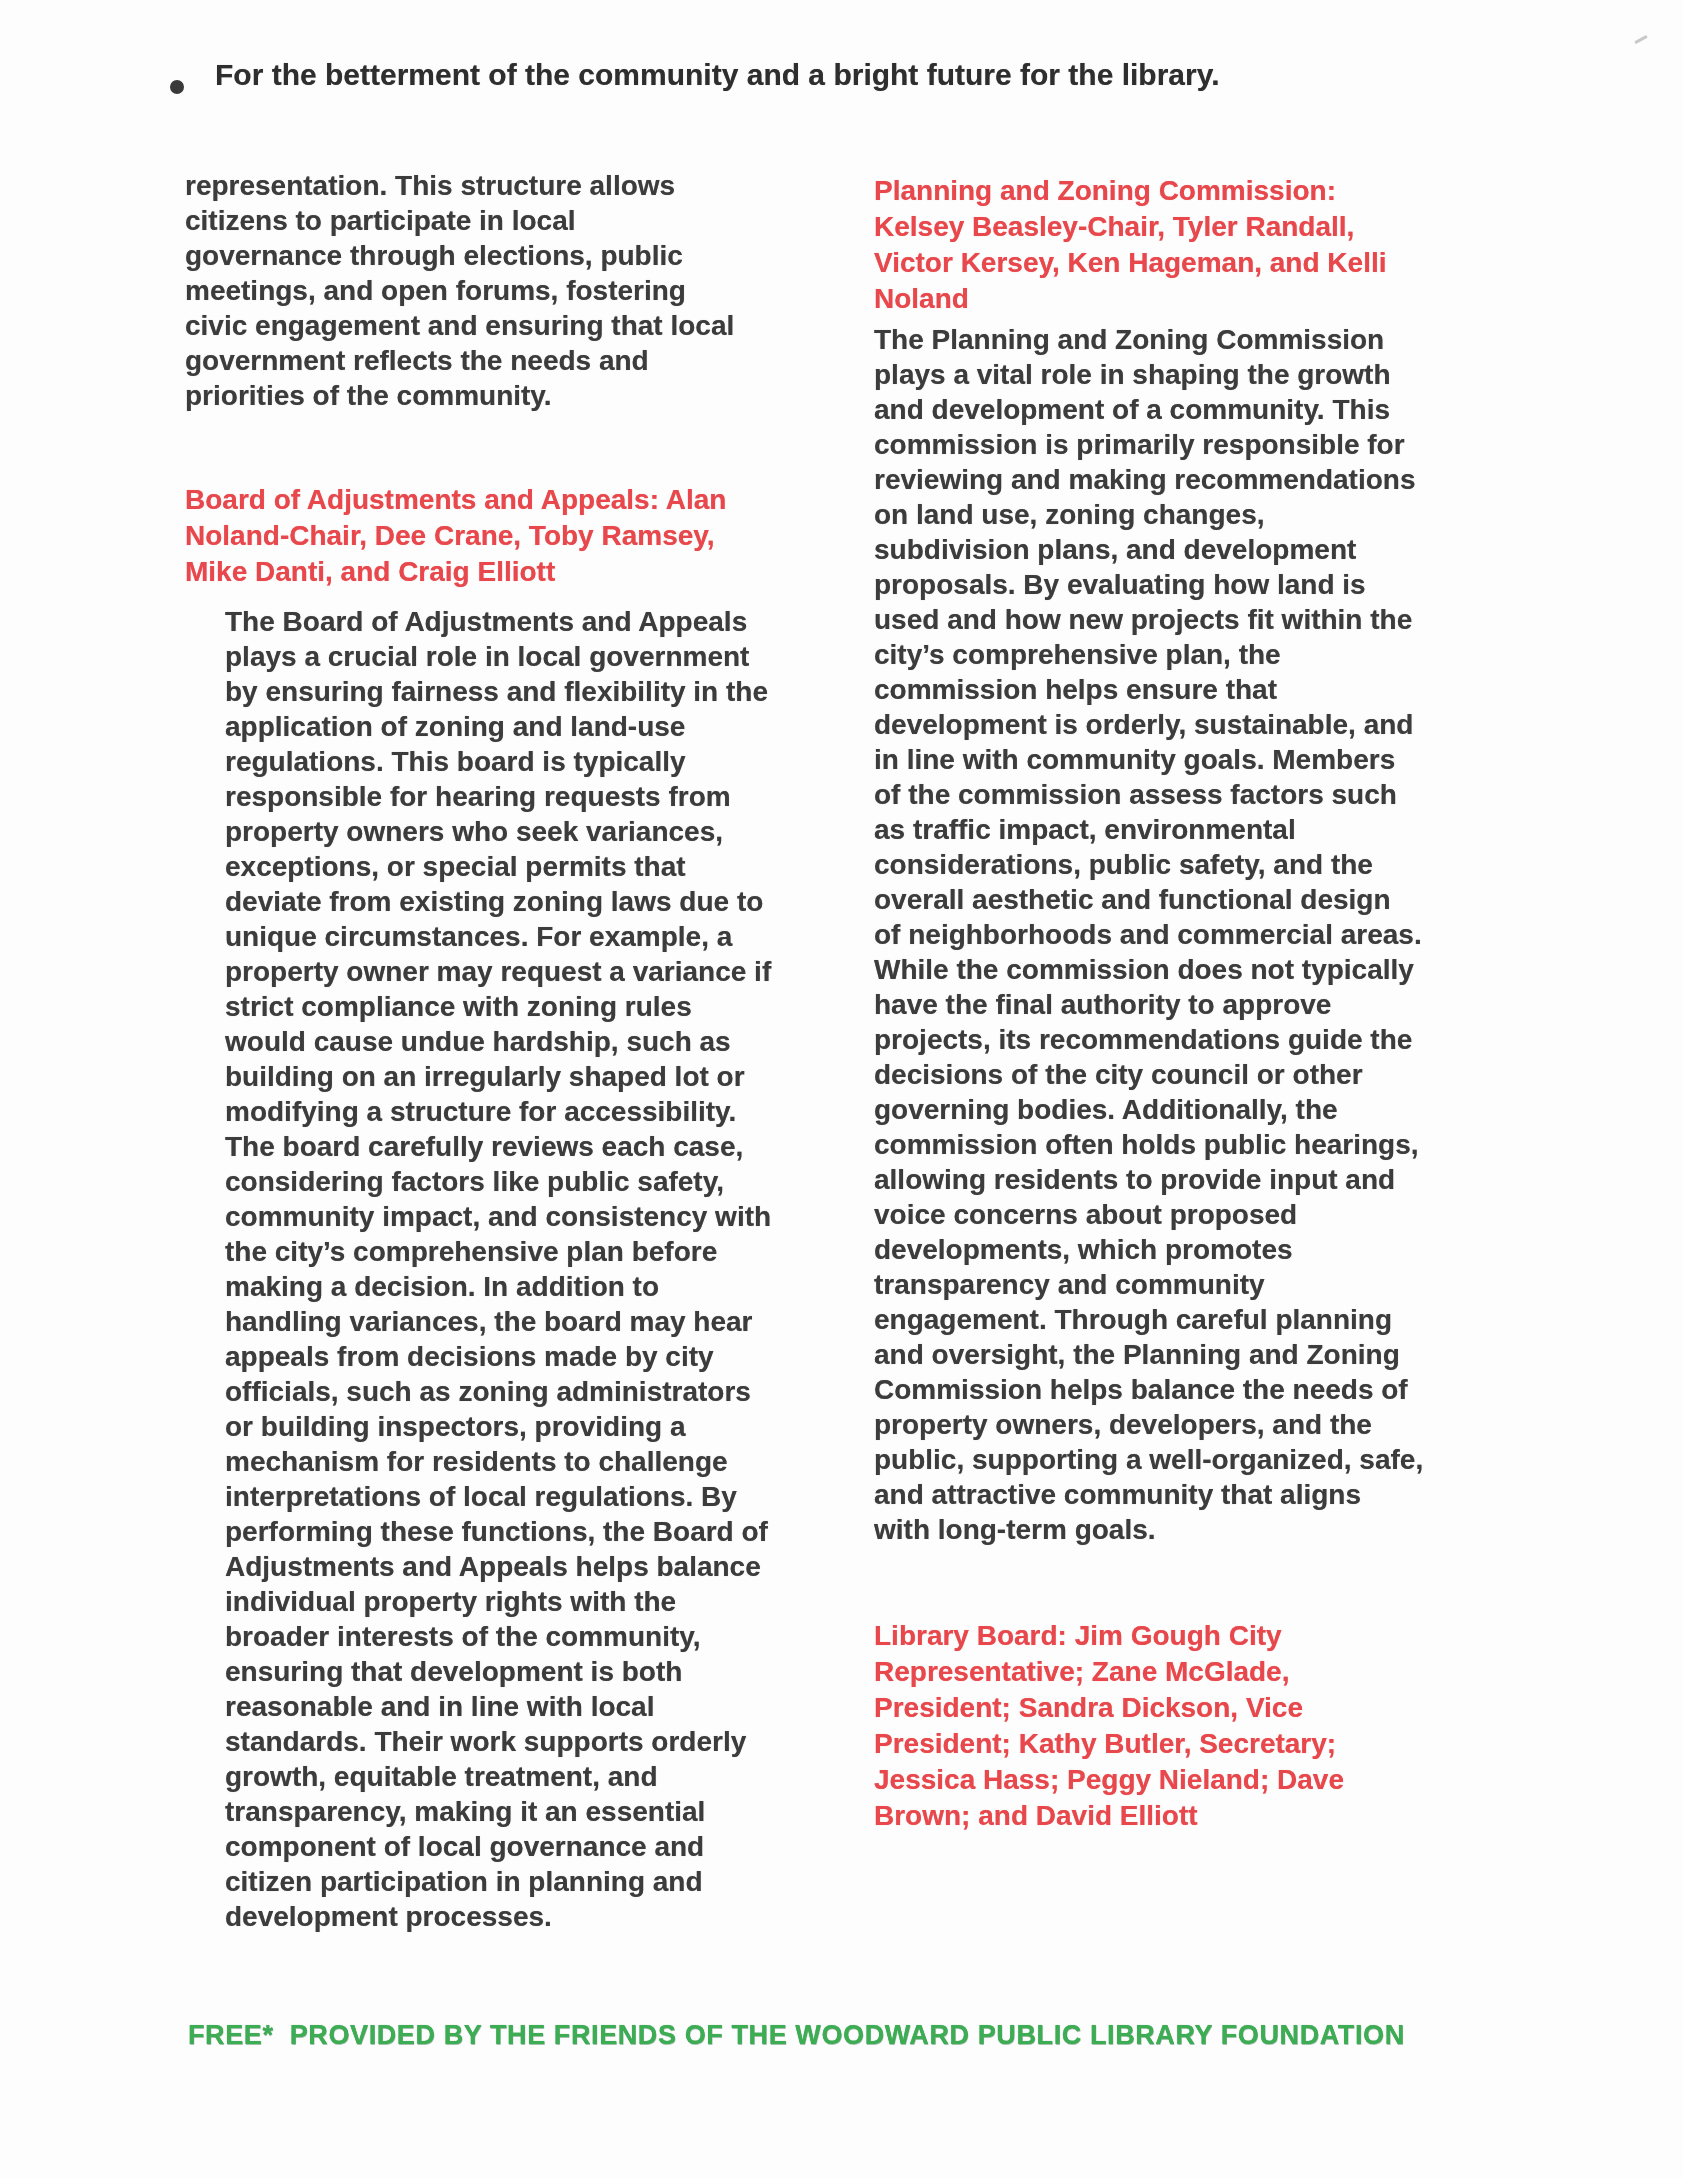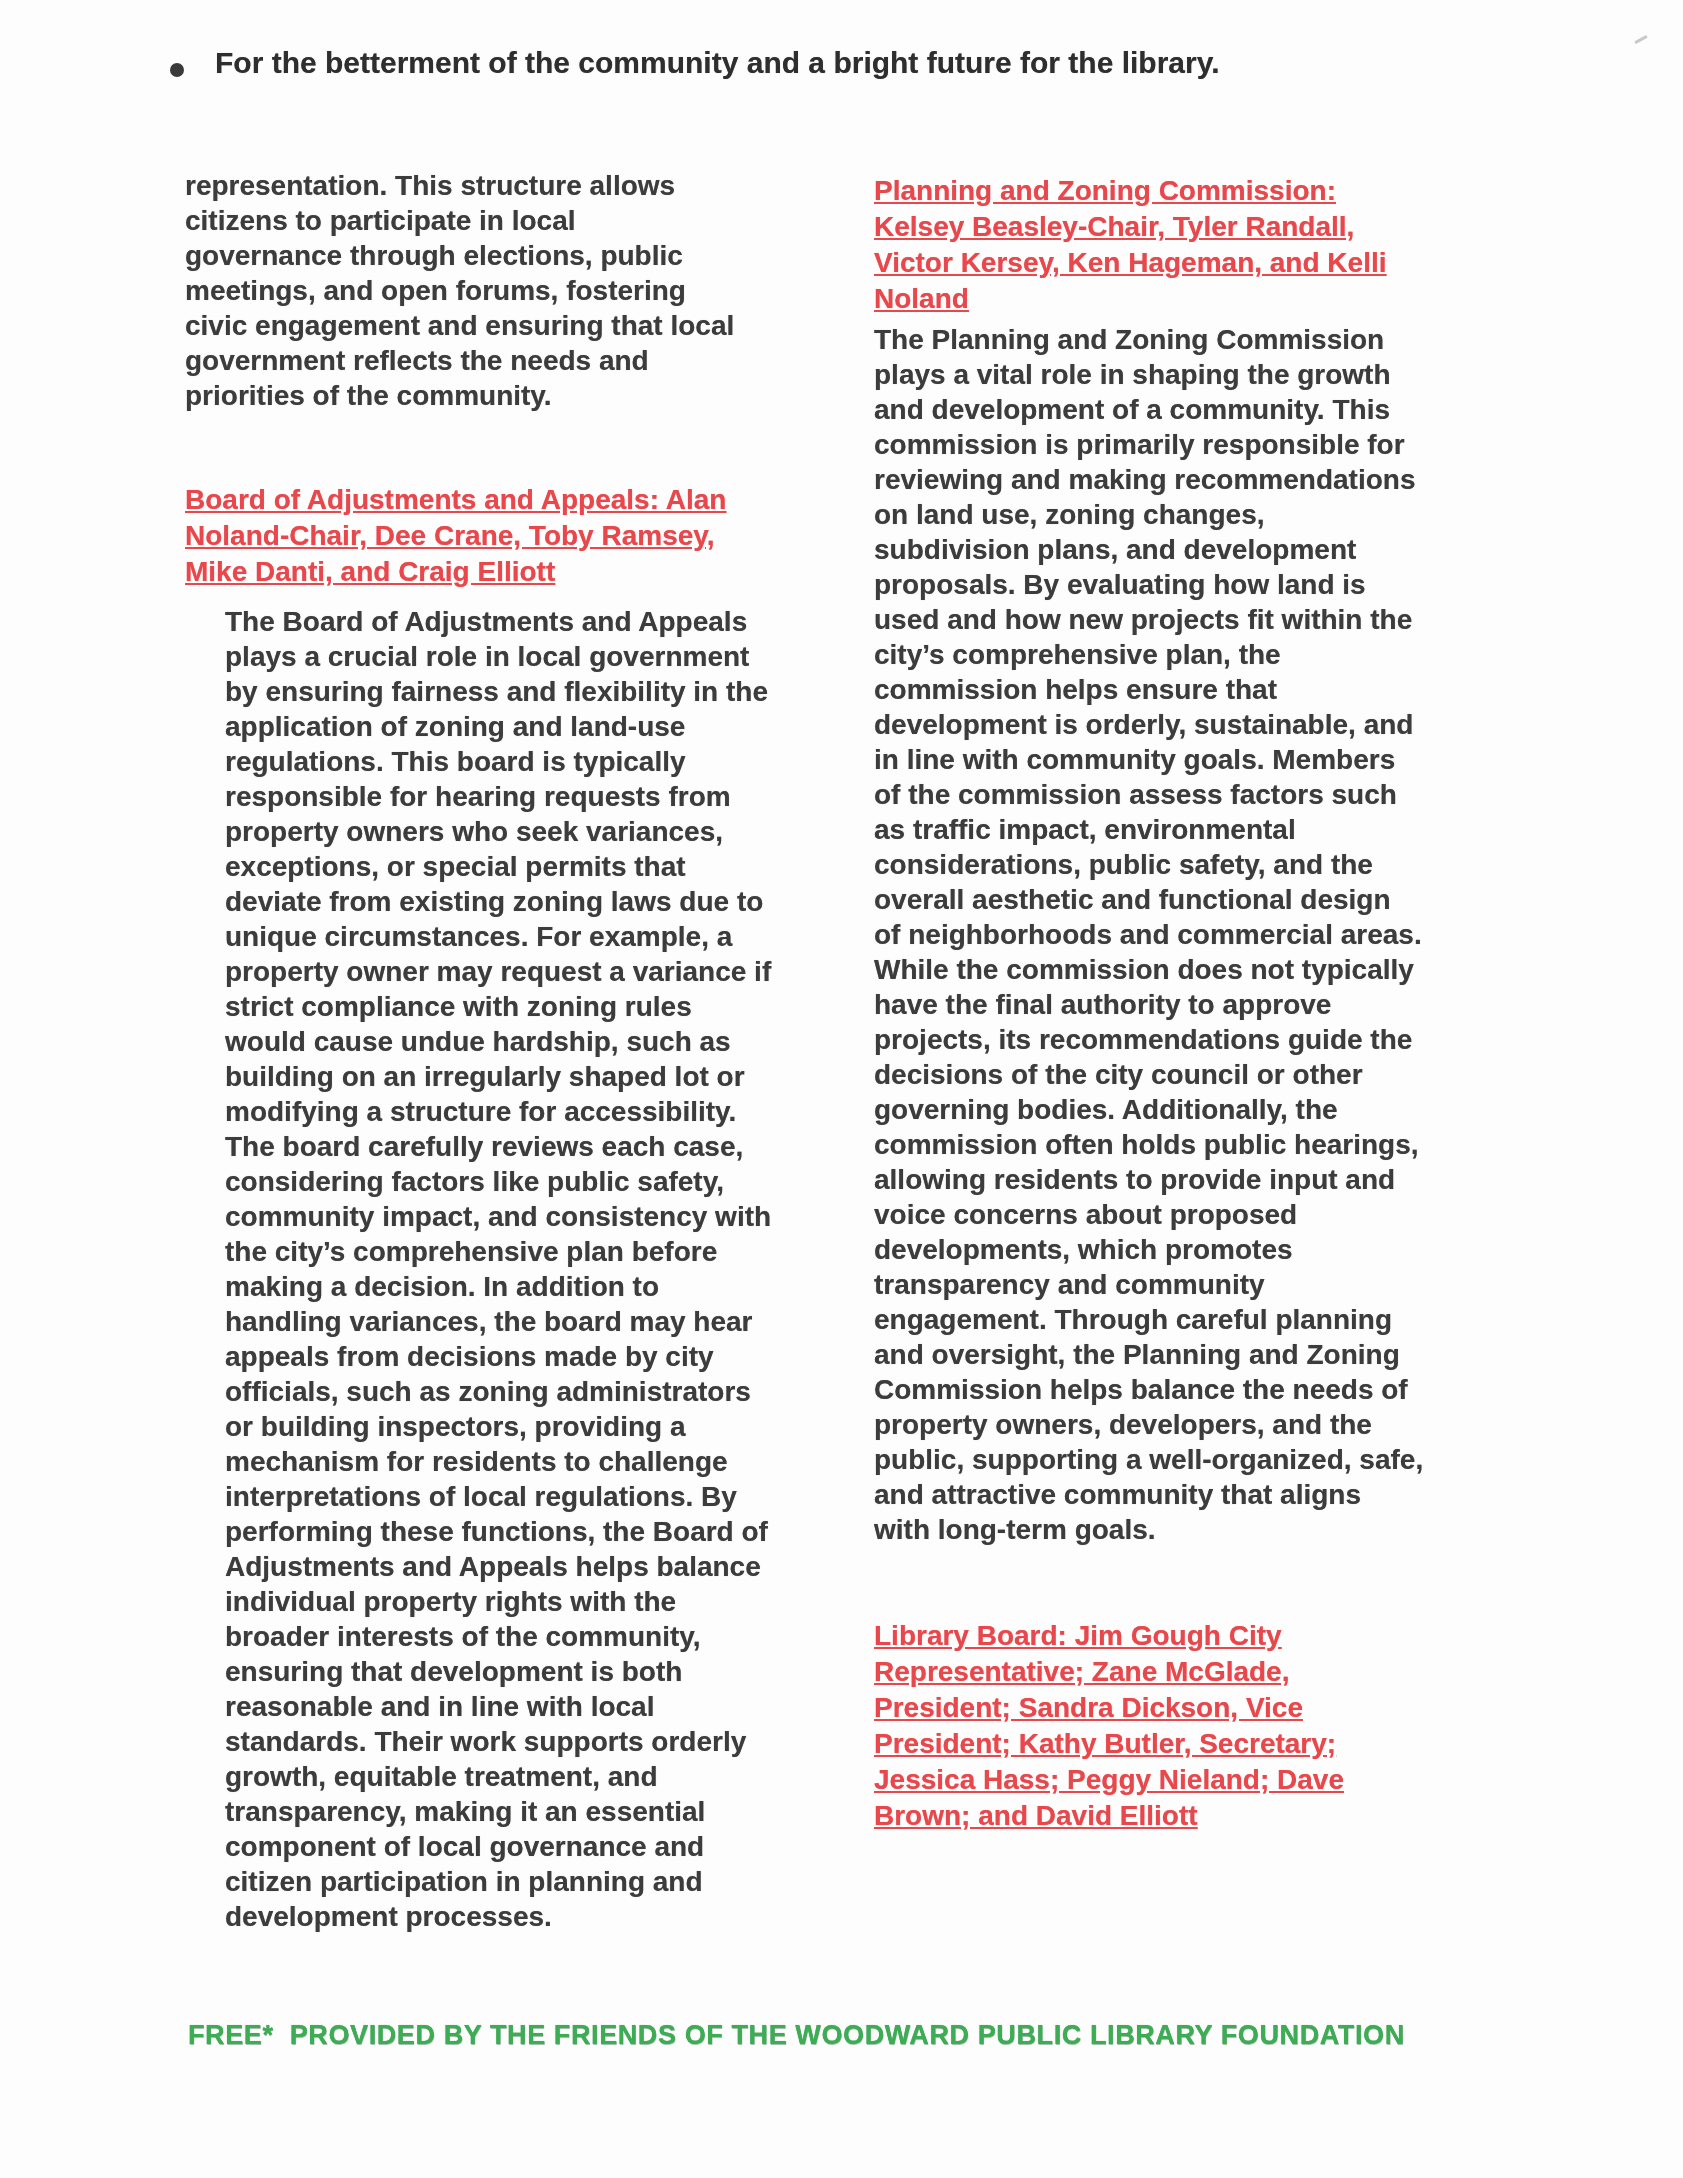--- a/index.html
+++ b/index.html
@@ -25,28 +25,27 @@
     font-size: 28px;
     line-height: 35px;
     color: #3c3c3c;
     text-shadow: 0 0 0.7px rgba(55,55,55,0.55);
   }
   .heading-red {
     font-size: 28px;
     line-height: 36px;
     color: #e8484c;
     text-shadow: 0 0 0.7px rgba(214,45,52,0.6);
-    text-decoration: underline;
   }
   .bullet-row {
     position: absolute;
     left: 170px;
-    top: 44px;
+    top: 56px;
     display: flex;
-    align-items: center;
+    align-items: flex-end;
   }
   .bullet-dot {
     width: 14px;
     height: 14px;
     border-radius: 50%;
     background: #3a3a3a;
     margin-top: 13px;
     margin-right: 31px;
     flex: 0 0 auto;
   }

